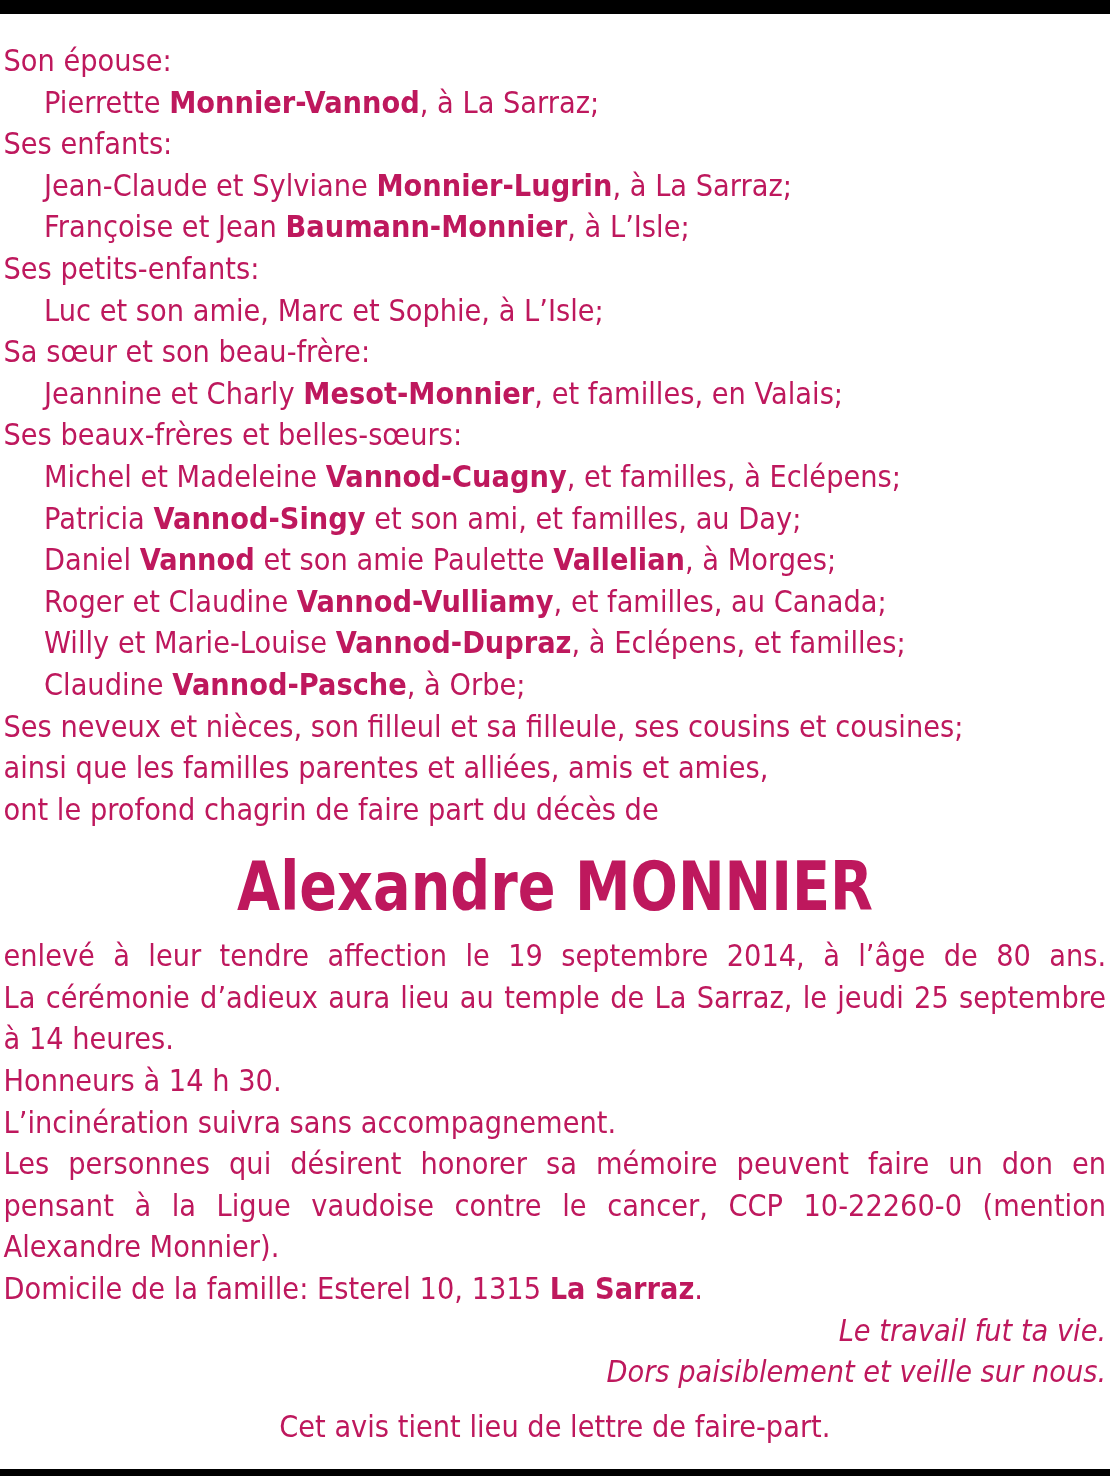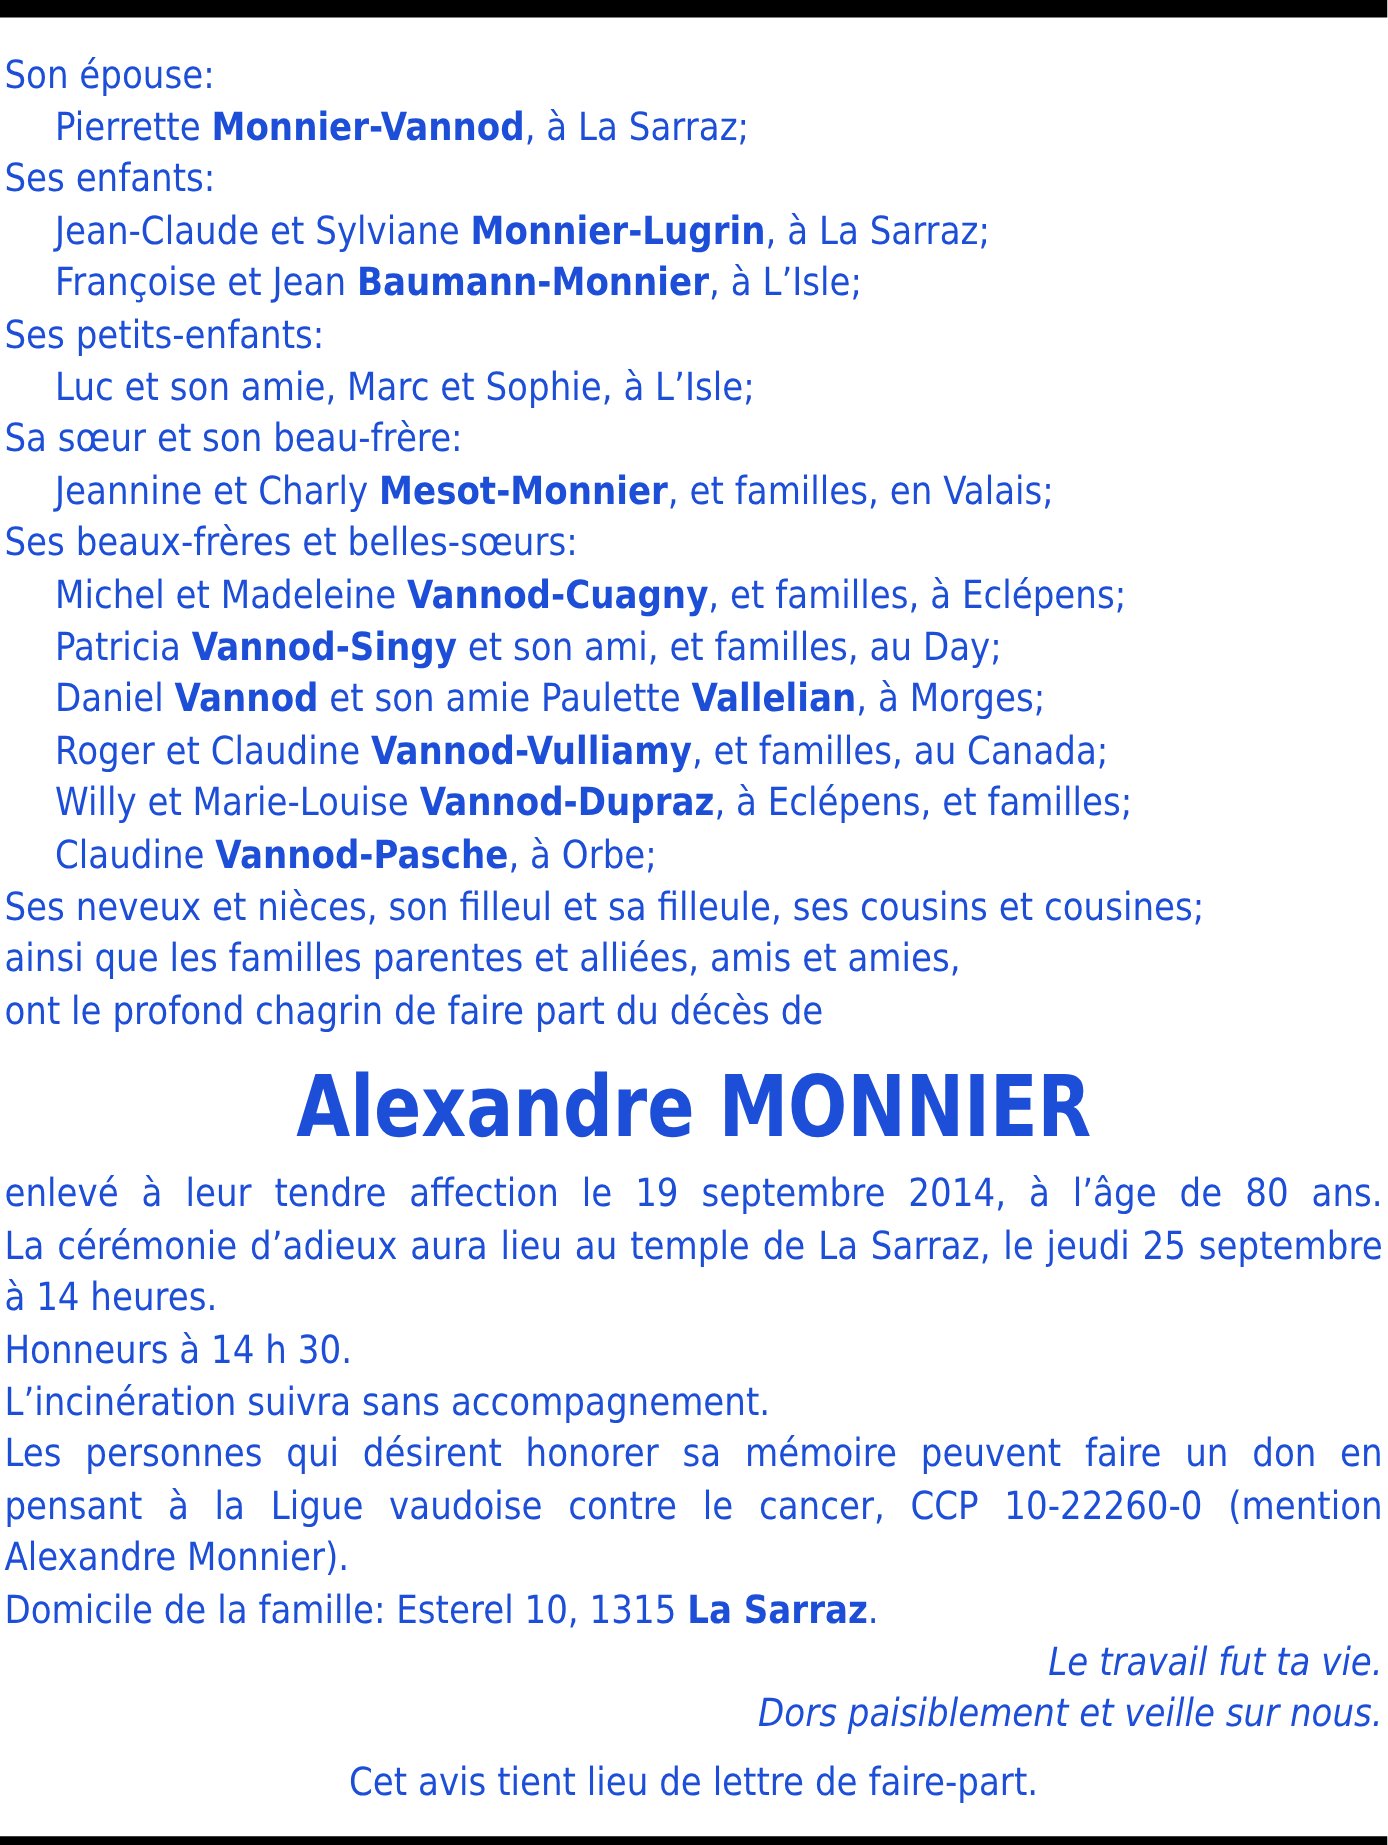--- a/index.html
+++ b/index.html
@@ -5,21 +5,21 @@
   html, body { margin: 0; padding: 0; }
   body {
     width: 1110px; height: 1476px;
     background: #ffffff;
     overflow: hidden;
   }
   .page {
     position: relative;
     width: 892px; height: 1476px;
     background: #ffffff;
-    color: #1d4ed8;
+    color: #be185d;
     font-family: "DejaVu Sans", "Liberation Sans", sans-serif;
   }
   .rule {
     position: absolute; left: 0; width: 1110px;
     background: #000000;
   }
   .rule-top { top: 0; height: 14px; }
   .rule-bottom { top: 1469px; height: 7px; }
 
   .content {

